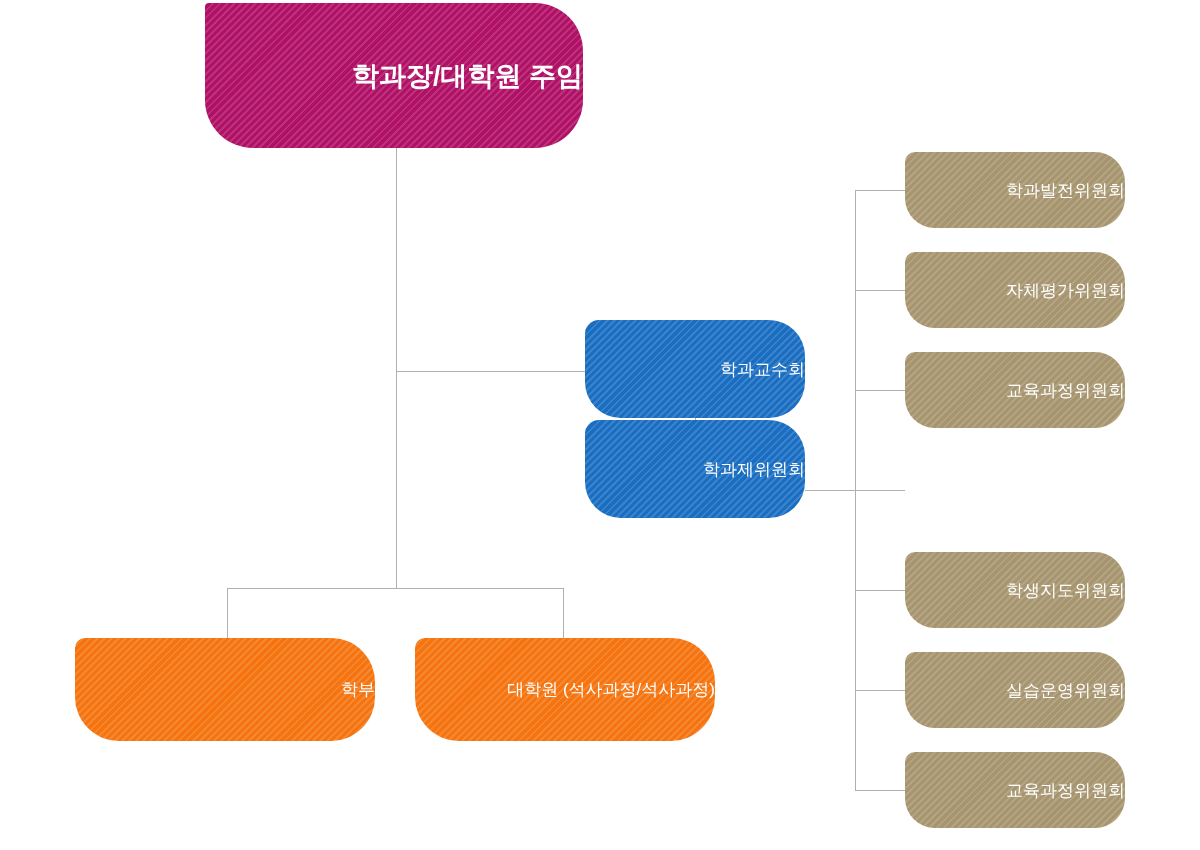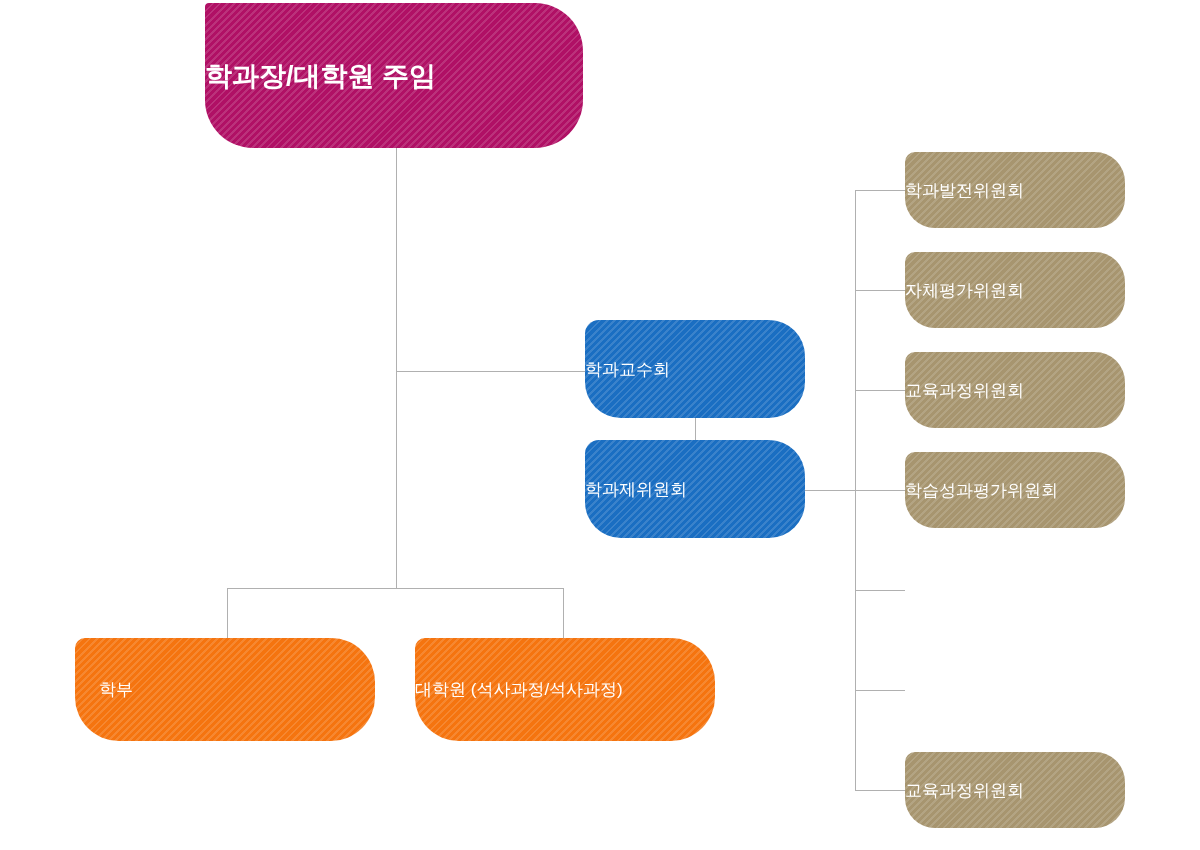--- a/index.html
+++ b/index.html
@@ -30,21 +30,21 @@
   #h-programs  { left: 227px; top: 588px; width: 336px; }
   #v-prog-1    { left: 227px; top: 588px; height: 50px; }
   #v-prog-2    { left: 563px; top: 588px; height: 50px; }
   .stub { left: 855px; width: 50px; height: 1px; }
 
   
   .node {
     position: absolute;
     display: flex;
     align-items: center;
-    justify-content: flex-start;
+    justify-content: flex-end;
     color: #ffffff;
     text-align: center;
     box-sizing: border-box;
   }
   .hatch {
     background-image: repeating-linear-gradient(
       135deg,
       rgba(255,255,255,0.14) 0px,
       rgba(255,255,255,0.14) 2px,
       rgba(255,255,255,0) 2px,
@@ -58,21 +58,21 @@
     font-size: 27px;
     font-weight: bold;
   }
   .node-blue {
     left: 585px; width: 220px; height: 98px;
     background-color: #1a6ec2;
     border-radius: 14px 36px 36px 36px;
     font-size: 17px;
   }
   #node-council { top: 320px; }
-  #node-hub     { top: 440px; }
+  #node-hub     { top: 420px; }
   .node-orange {
     top: 638px; width: 300px; height: 103px;
     background-color: #f5740f;
     border-radius: 10px 44px 44px 44px;
     font-size: 17px;
   }
   #node-prog-1 { left: 75px; padding-left: 24px; }
   #node-prog-2 { left: 415px; }
   .node-committee {
     left: 905px; width: 220px; height: 76px;
@@ -124,20 +124,23 @@
 
   <div class="node node-committee hatch" style="top:252px">
     <span>자체평가위원회</span>
   </div>
   <div class="node node-committee hatch" style="top:152px">
     <span>학과발전위원회</span>
   </div>
   <div class="node node-committee hatch" style="top:352px">
     <span>교육과정위원회</span>
   </div>
-  <div class="node node-committee hatch" style="top:452px">
-    <span>학습성과평가위원회</span>
+  <div class="node node-committee hatch" style="top:552px">
+    <span>학생지도위원회</span>
+  </div>
+  <div class="node node-committee hatch" style="top:652px">
+    <span>실습운영위원회</span>
   </div>
   <div class="node node-committee hatch" style="top:752px">
     <span>교육과정위원회</span>
   </div>
 
 </div>
 
 </body></html>

